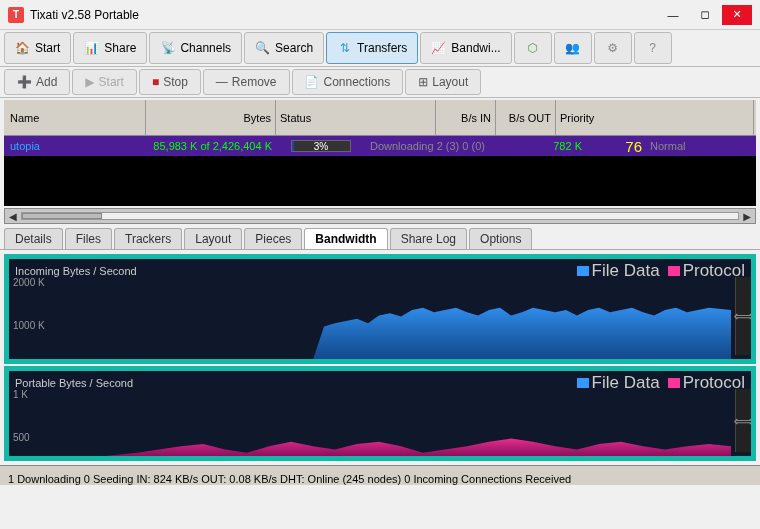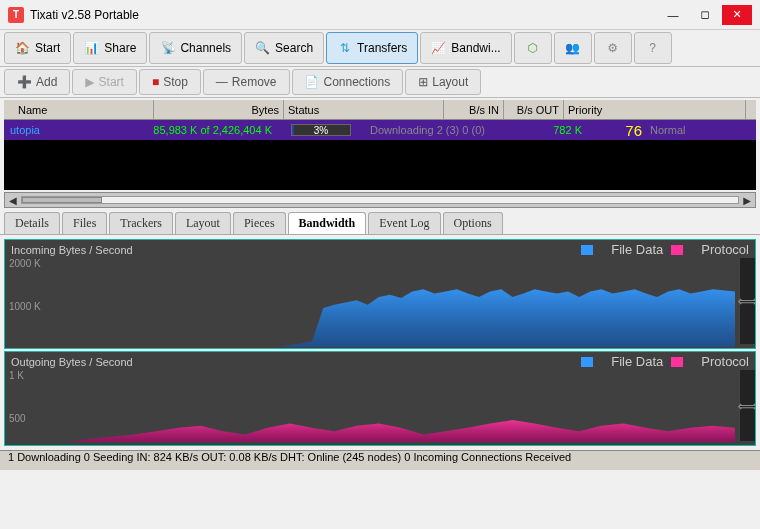--- a/index.html
+++ b/index.html
@@ -96,23 +96,23 @@
       cursor: pointer;
       font-size: 12px;
       height: 26px;
       color: #555;
     }
     .tb2-btn.disabled { color: #aaa; cursor: default; }
     #transfer-header {
       display: flex;
       background: #d4d0c8;
       border-bottom: 1px solid #888;
-      height: 20px;
-      align-items: center;
-      padding: 0 10px;
+      height: 36px;
+      align-items: center;
+      padding: 0 2px;
     }
     .th-col {
       font-size: 11px;
       padding: 0 4px;
       border-right: 1px solid #999;
       height: 100%;
       display: flex;
       align-items: center;
       white-space: nowrap;
     }
@@ -201,21 +201,20 @@
     }
     .tab {
       padding: 3px 10px;
       background: #ddd;
       border: 1px solid #aaa;
       border-bottom: none;
       border-radius: 3px 3px 0 0;
       cursor: pointer;
       font-size: 12px;
       color: #333;
-      font-family: Liberation Serif, serif;
     }
     .tab.active {
       background: white;
       border-color: #aaa;
       font-weight: bold;
       color: #000;
       position: relative;
       z-index: 1;
     }
 
@@ -223,22 +222,22 @@
     #charts-area {
       display: flex;
       flex-direction: column;
       gap: 2px;
       padding: 4px;
       background: #f0f0f0;
       flex: 1;
     }
 
     .chart-container {
-      background: #404040;
-      border: 1px solid #14b8a6;
+      background: #0f172a;
+      border: 5px solid #14b8a6;
       position: relative;
       height: 100px;
       overflow: hidden;
     }
 
     .chart-header {
       display: flex;
       justify-content: space-between;
       align-items: center;
       padding: 2px 6px;
@@ -251,22 +250,22 @@
       font-size: 11px;
     }
     .chart-legend {
       display: flex;
       gap: 8px;
       align-items: center;
     }
     .legend-item {
       display: flex;
       align-items: center;
-      gap: 18px;
-      font-size: 13px;
+      gap: 3px;
+      font-size: 17px;
       color: #ccc;
     }
     .legend-box {
       width: 12px; height: 10px;
     }
 
     .chart-labels {
       position: absolute;
       left: 4px;
       top: 18px;
@@ -307,21 +306,21 @@
       color: #888;
       font-size: 14px;
     }
 
     
     #status-bar {
       height: 20px;
       background: #d4d0c8;
       border-top: 1px solid #888;
       display: flex;
-      align-items: flex-start;
+      align-items: flex-end;
       padding: 0 8px;
       font-size: 11px;
       color: #000;
     }
 
     
     .icon-home { color: #cc4444; }
     .icon-share { color: #338844; }
     .icon-channels { color: #4466cc; }
     .icon-search { color: #4488cc; }
@@ -450,21 +449,21 @@
   <span class="scroll-arrow">▶</span>
 </div>
 
 <div id="tab-bar">
   <div class="tab">Details</div>
   <div class="tab">Files</div>
   <div class="tab">Trackers</div>
   <div class="tab">Layout</div>
   <div class="tab">Pieces</div>
   <div class="tab active">Bandwidth</div>
-  <div class="tab">Event Log</div>
+  <div class="tab">Share Log</div>
   <div class="tab">Options</div>
 </div>
 
 <div id="charts-area">
 
   <div class="chart-container" style="height:110px;">
     <div class="chart-header">
       <span class="chart-title">Incoming Bytes / Second</span>
       <div class="chart-legend">
         <div class="legend-item">
@@ -493,21 +492,21 @@
 
       <polygon fill="url(#blueGrad)" points="0,80 0,80 30,80 60,80 90,80 120,80 150,80 180,80 210,80 240,75 250,45 260,42 270,40 280,38 290,42 300,35 310,33 320,36 330,30 340,28 350,32 360,30 370,28 380,32 390,35 400,30 410,28 420,35 430,32 440,28 450,30 460,32 470,30 480,35 490,30 500,28 510,32 520,30 530,28 540,32 550,35 560,30 570,28 580,32 590,30 600,28 620,30 620,80"></polygon>
     </svg>
     <div class="chart-scrollbar">
       <span class="chart-scroll-icon">⟺</span>
     </div>
   </div>
 
   <div class="chart-container" style="height:95px;">
     <div class="chart-header">
-      <span class="chart-title">Outgoing Bytes / Second</span>
+      <span class="chart-title">Portable Bytes / Second</span>
       <div class="chart-legend">
         <div class="legend-item">
           <div class="legend-box" style="background:#3399ff;"></div>
           <span>File Data</span>
         </div>
         <div class="legend-item">
           <div class="legend-box" style="background:#ff3399;"></div>
           <span>Protocol</span>
         </div>
       </div>

